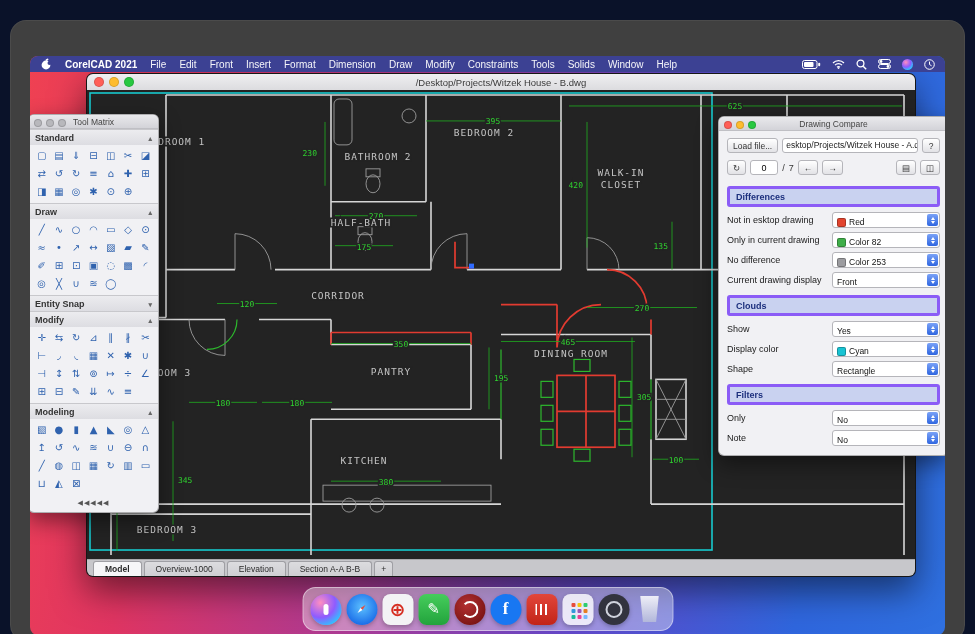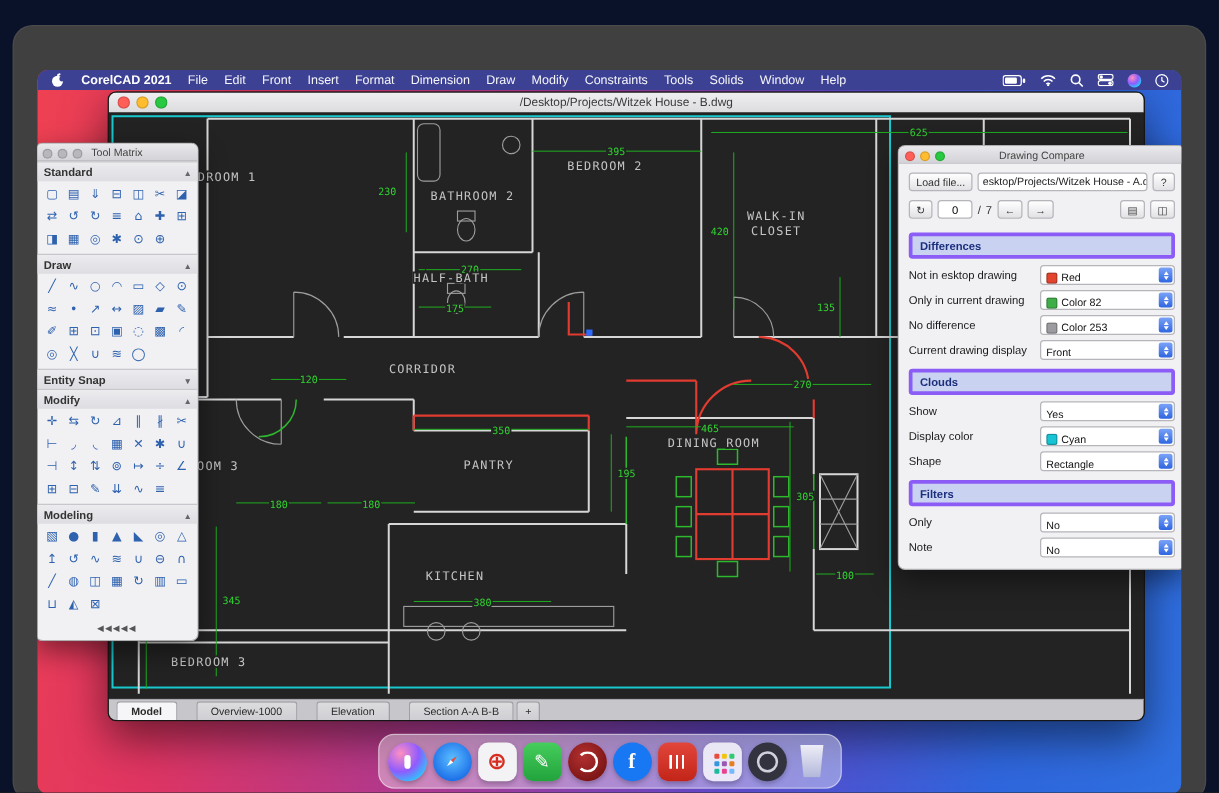--- a/index.html
+++ b/index.html
@@ -24,21 +24,21 @@
   .cad-window{position:absolute;left:56px;top:17px;width:828px;height:502px;border-radius:7px;overflow:hidden;
        box-shadow:0 14px 34px rgba(0,0,0,.5);display:flex;flex-direction:column;border:1px solid rgba(0,0,0,.35);z-index:10;background:#232323}
   .titlebar{height:16px;background:linear-gradient(#efeff1,#dcdcdf);display:flex;align-items:center;position:relative;flex:0 0 auto}
   .traffic{display:flex;gap:5px;padding-left:7px;z-index:2}
   .tl{width:8px;height:8px;border-radius:50%;border:.5px solid rgba(0,0,0,.15)}
   .tl.r{background:#ff5f57}.tl.y{background:#febc2e}.tl.g{background:#28c840}
   .win-title{position:absolute;left:0;right:0;text-align:center;font-size:9.5px;color:#3a3a3a}
   .canvas{flex:1;background:#232323;position:relative}
   .plan{position:absolute;inset:0;width:100%;height:100%}
   .tabbar{height:16px;background:#c7c7cb;display:flex;align-items:flex-end;padding-left:6px;gap:2px;flex:0 0 auto;border-top:1px solid #a9a9ad}
-  .tabs{display:flex;gap:15px;align-items:flex-start}
+  .tabs{display:flex;gap:2px;align-items:flex-start}
   .tab{height:14px;padding:0 11px;font-size:8.5px;display:flex;align-items:center;background:linear-gradient(#dcdcdf,#cfcfd3);
        border:1px solid #9f9fa4;border-bottom:none;border-radius:3px 3px 0 0;color:#2b2b2b;white-space:nowrap}
   .tab.active{background:#f6f6f8;font-weight:700}
   .tab.plus{padding:0 6px}
 
   
   .cloud{stroke:#17c9ce;stroke-width:1.6;fill:none}
   .wall{stroke:#d6d6d6;stroke-width:1.6;fill:none}
   .thin{stroke:#9d9d9d;stroke-width:.9;fill:none}
   .red{stroke:#e23b30;stroke-width:1.7;fill:none}

